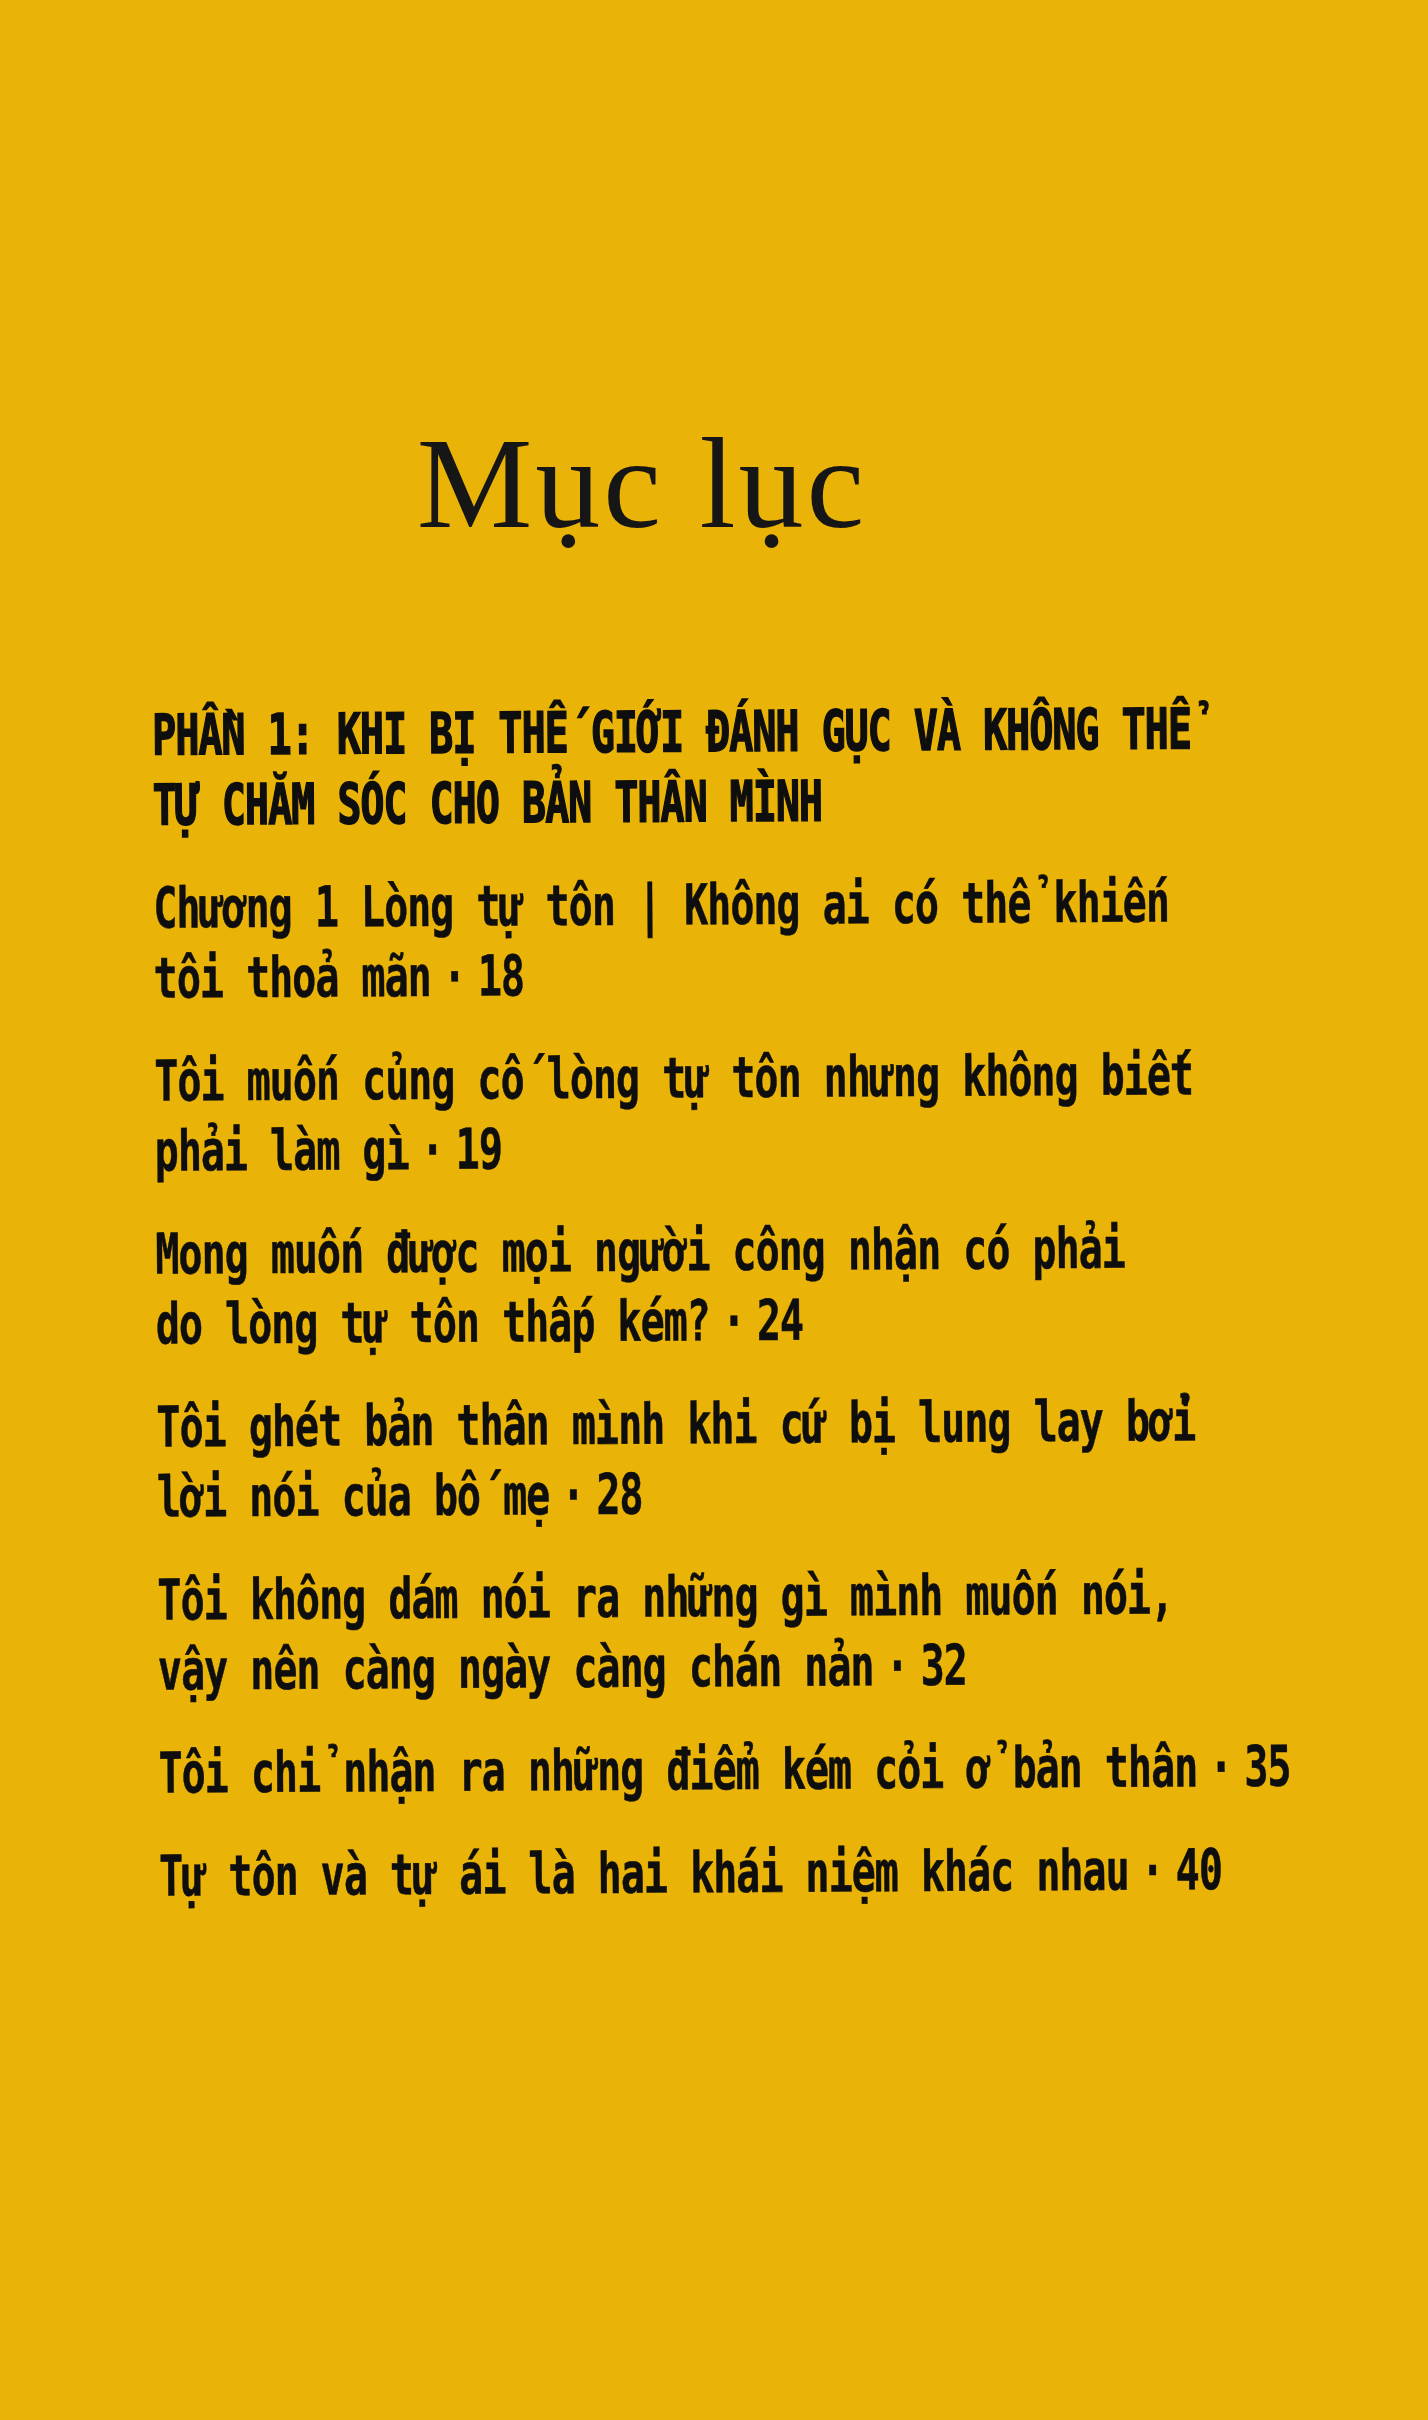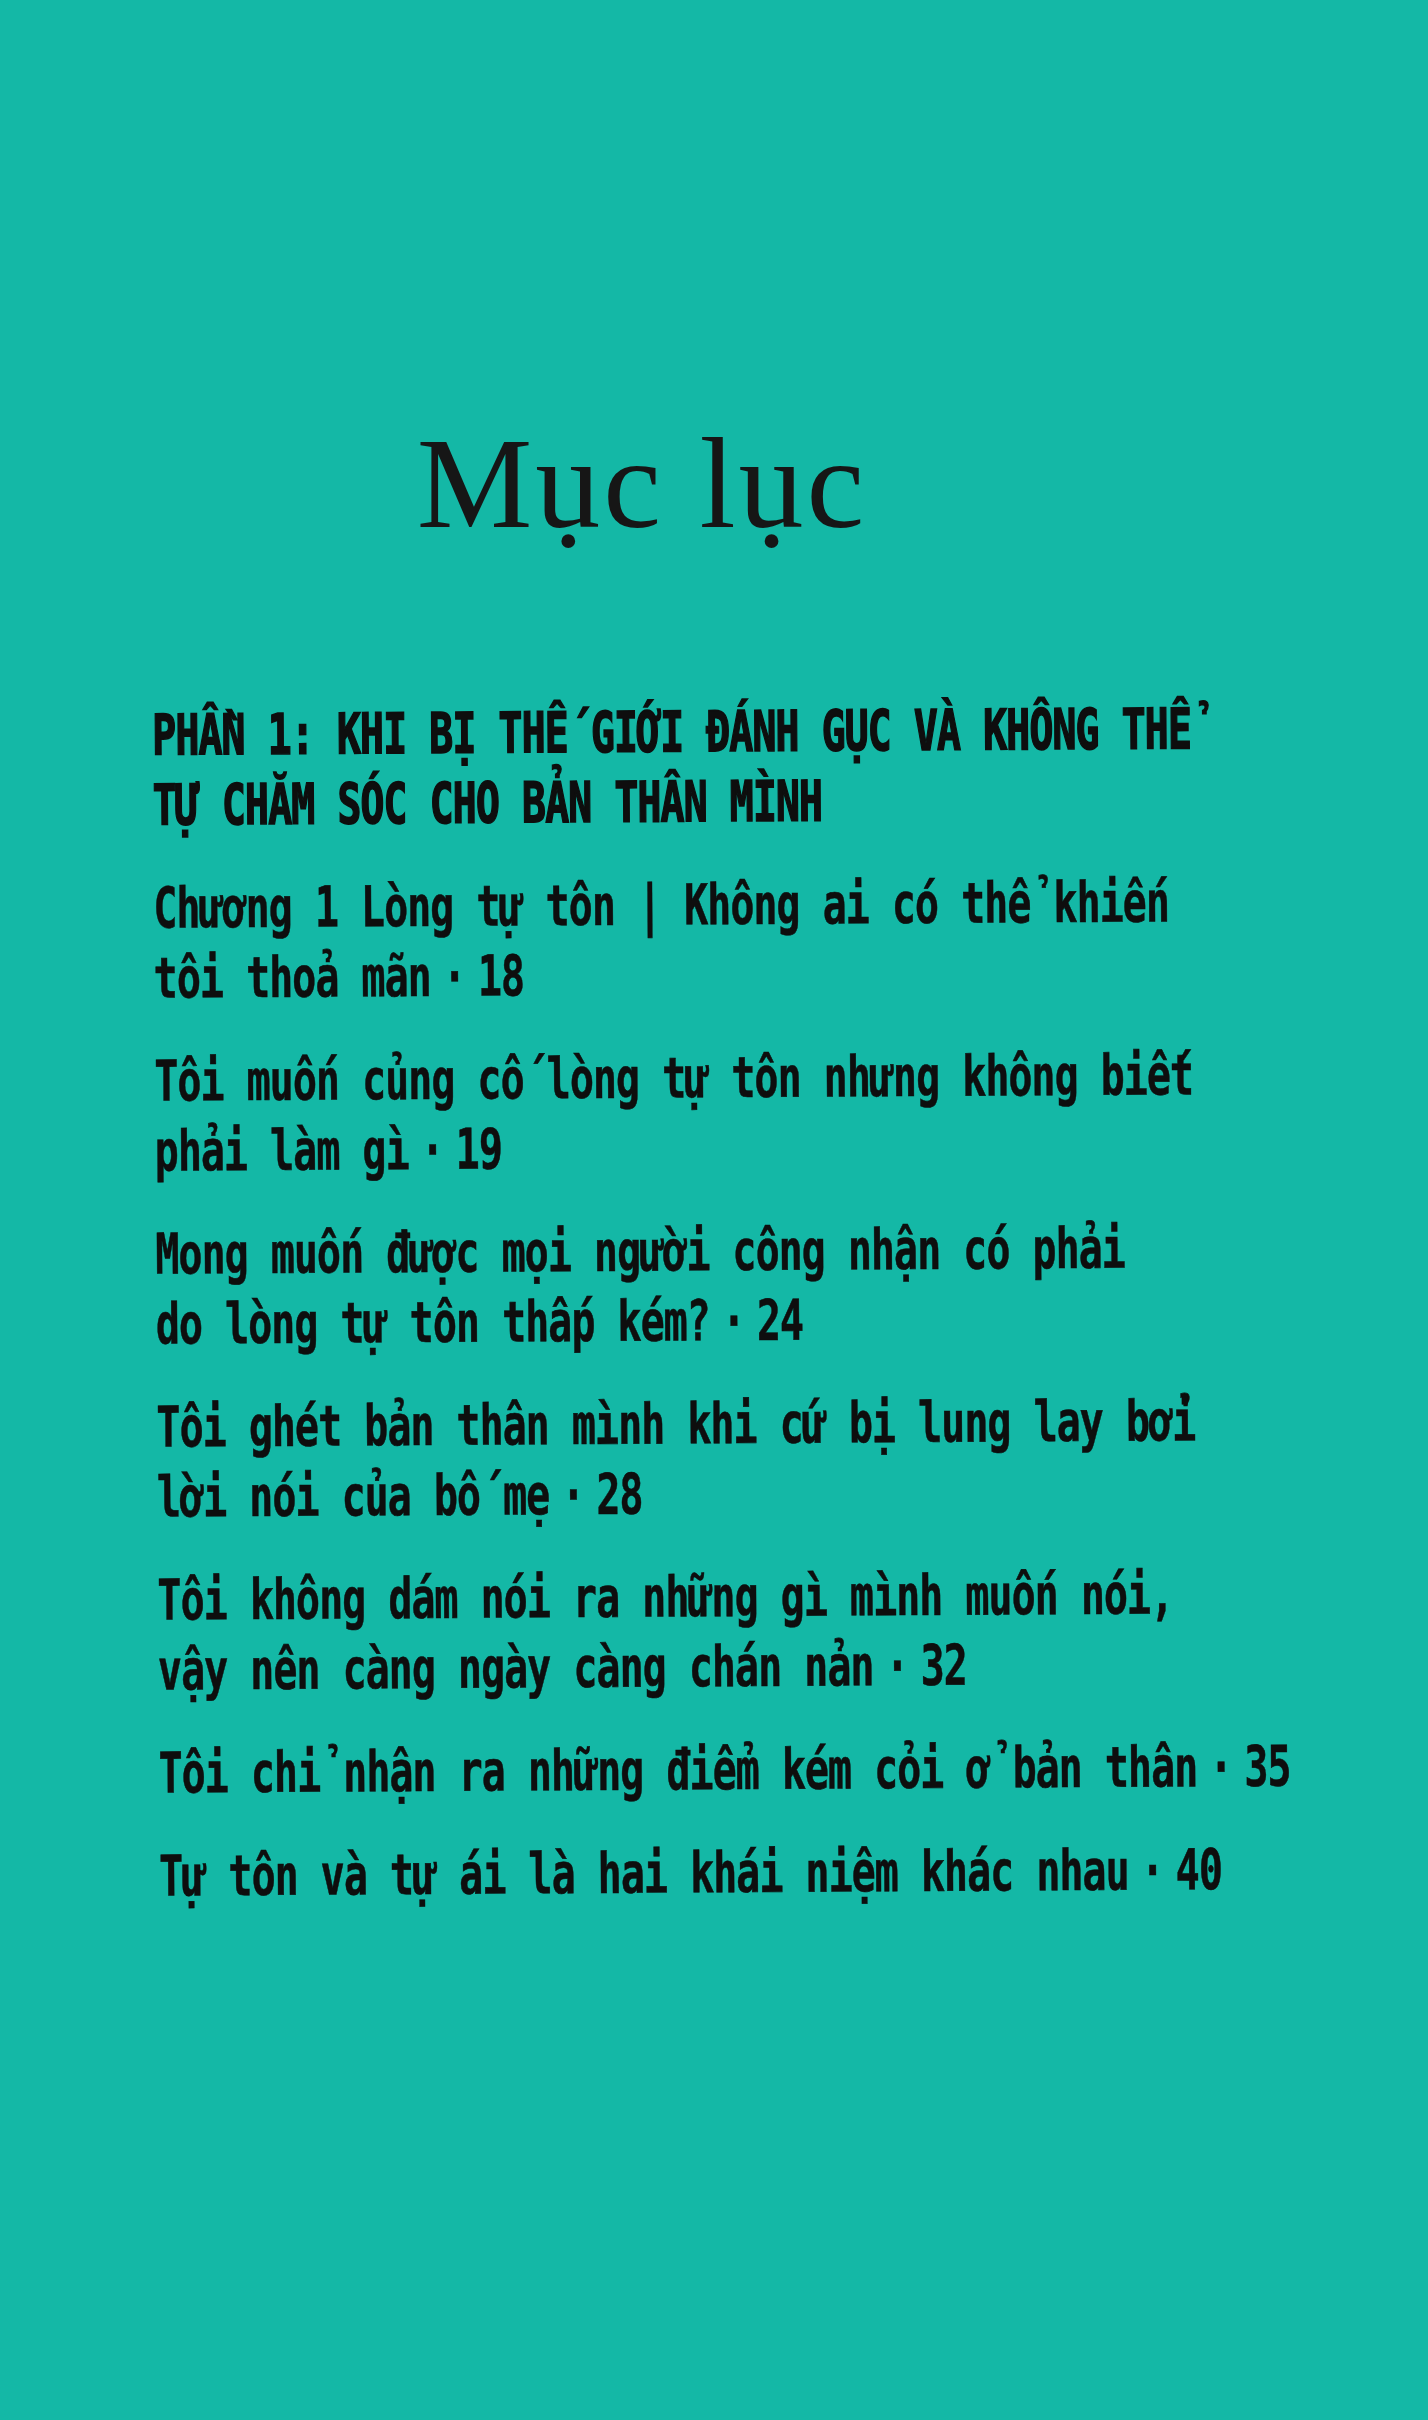--- a/index.html
+++ b/index.html
@@ -3,21 +3,21 @@
 <meta charset="utf-8">
 <style>
   html, body { margin: 0; padding: 0; }
   body {
     width: 1428px; height: 2420px;
     background: #ffffff;
   }
   .page {
     position: relative;
     width: 1428px; height: 2420px;
-    background: #14b8a6;
+    background: #eab308;
     overflow: hidden;
     color: #0e0e0e;
     font-family: "DejaVu Sans Mono", "Liberation Mono", monospace;
   }
   .title {
     position: absolute;
     top: 412px; left: 0; width: 100%;
     margin: 0;
     text-align: center;
     transform: translateX(-72px);

